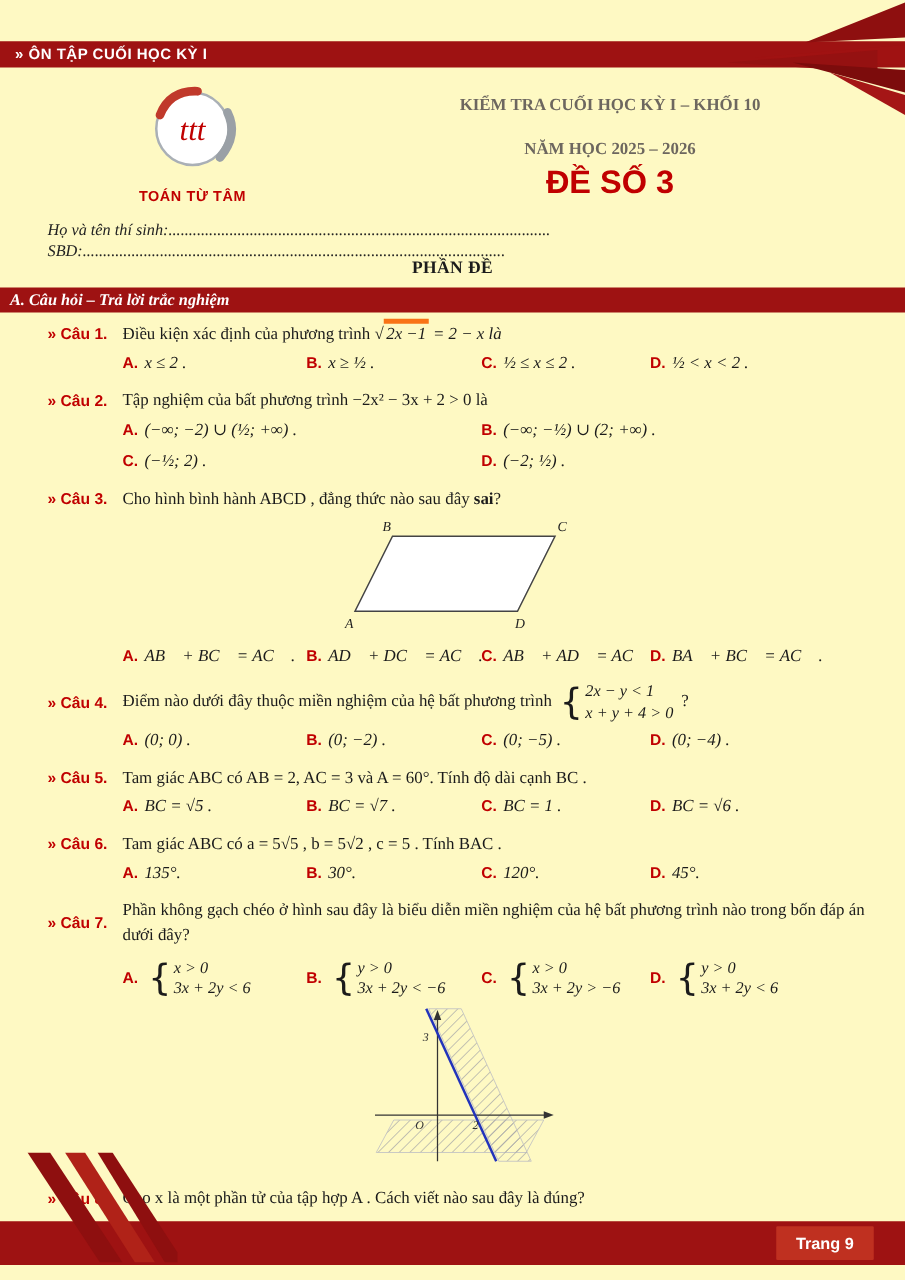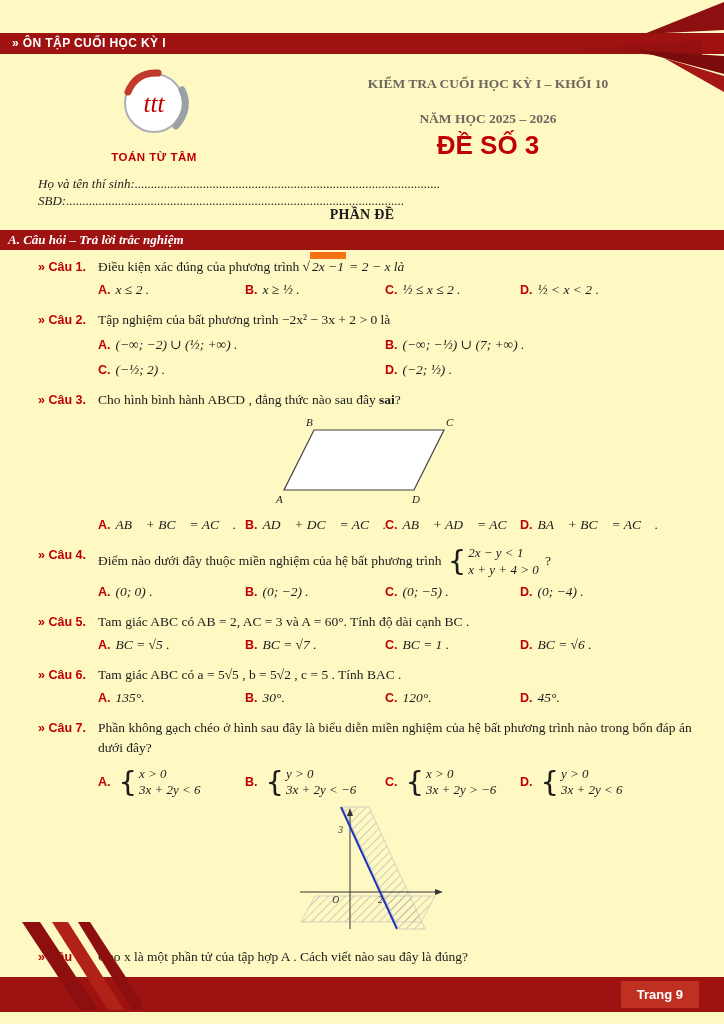--- a/index.html
+++ b/index.html
@@ -20,33 +20,33 @@
         font-family:"Liberation Sans","DejaVu Sans",sans-serif;}
   .duration{font-style:italic;color:#5a5a5a;font-size:13px;margin-top:3px;}
   .info-line{position:absolute;left:38px;width:645px;font-style:italic;font-size:13px;color:#222;
         overflow:hidden;white-space:nowrap;}
   .part-title{position:absolute;left:0;width:100%;text-align:center;top:207px;font-weight:bold;
         font-size:14px;letter-spacing:.3px;}
   .section-banner{position:absolute;top:230px;left:0;width:100%;height:20px;background:#9e1212;color:#fff;
         font-style:italic;font-weight:bold;font-size:13px;line-height:20px;padding-left:8px;box-sizing:border-box;}
   .content{position:absolute;top:257px;left:38px;right:28px;}
   .q{margin-bottom:12px;}
-  .q-head{display:flex;align-items:flex-start;font-size:13.5px;line-height:1.5;}
+  .q-head{display:flex;align-items:center;font-size:13.5px;line-height:1.5;}
   .q-label{flex:0 0 60px;color:#c00000;font-weight:bold;font-size:12.5px;padding-top:1px;
         font-family:"Liberation Sans","DejaVu Sans",sans-serif;}
   .q-text{flex:1;}
   .opts{display:grid;margin-left:60px;margin-top:5px;font-size:13.5px;}
   .c4{grid-template-columns:147px 140px 135px 1fr;}
   .c2{grid-template-columns:287px 1fr;row-gap:9px;}
   .opt{white-space:nowrap;}
   .opt-l{color:#c00000;font-weight:bold;font-size:12.5px;margin-right:5px;
         font-family:"Liberation Sans","DejaVu Sans",sans-serif;}
   .math{font-style:italic;}
   .sqrt{white-space:nowrap;}
-  .rad{border-top:7px solid #f97316;padding:0 2px;}
+  .rad{border-top:4px solid #f97316;padding:0 2px;}
   .system{display:inline-flex;align-items:center;vertical-align:middle;margin:0 3px;}
   .sys-brace{font-size:29px;font-weight:400;line-height:1;margin-right:2px;color:#1b1b1b;
         font-family:"DejaVu Sans",sans-serif;}
   .sys-lines{display:inline-flex;flex-direction:column;line-height:1.3;font-size:13px;font-style:italic;}
   .figure{text-align:center;margin:6px 0 4px 0;}
   .fig-label{font-style:italic;font-size:11px;fill:#222;}
   .axis-label{font-style:italic;font-size:9.5px;fill:#333;}
   .footer{position:absolute;left:0;top:977px;width:100%;height:35px;background:#9e1212;z-index:1;}
   .footer-brand{position:absolute;left:160px;top:0;line-height:35px;color:#fff;font-weight:bold;font-size:13px;
         font-family:"Liberation Sans","DejaVu Sans",sans-serif;}
@@ -95,41 +95,41 @@
   <div class="section-banner">
     <span>A. Câu hỏi – Trả lời trắc nghiệm</span>
   </div>
 
   <div class="content">
 
     <div class="q">
       <div class="q-head">
         <span class="q-label">» Câu 1.</span>
         <span class="q-text">
-          <span>Điều kiện xác đúng của phương trình</span>
+          <span>Điều kiện xác định của phương trình</span>
           <span class="sqrt">√<span class="rad math">2x −1</span></span>
           <span class="math">= 2 − x  là</span>
         </span>
       </div>
       <div class="opts c4">
         <span class="opt"><span class="opt-l">A.</span><span class="math">x ≤ 2 .</span></span>
         <span class="opt"><span class="opt-l">B.</span><span class="math">x ≥ ½ .</span></span>
         <span class="opt"><span class="opt-l">C.</span><span class="math">½ ≤ x ≤ 2 .</span></span>
         <span class="opt"><span class="opt-l">D.</span><span class="math">½ &lt; x &lt; 2 .</span></span>
       </div>
     </div>
 
     <div class="q">
       <div class="q-head">
         <span class="q-label">» Câu 2.</span>
         <span class="q-text">Tập nghiệm của bất phương trình  −2x² − 3x + 2 &gt; 0  là</span>
       </div>
       <div class="opts c2">
         <span class="opt"><span class="opt-l">A.</span><span class="math">(−∞; −2) ∪ (½; +∞) .</span></span>
-        <span class="opt"><span class="opt-l">B.</span><span class="math">(−∞; −½) ∪ (7; +∞) .</span></span>
+        <span class="opt"><span class="opt-l">B.</span><span class="math">(−∞; −½) ∪ (2; +∞) .</span></span>
         <span class="opt"><span class="opt-l">C.</span><span class="math">(−½; 2) .</span></span>
         <span class="opt"><span class="opt-l">D.</span><span class="math">(−2; ½) .</span></span>
       </div>
     </div>
 
     <div class="q">
       <div class="q-head">
         <span class="q-label">» Câu 3.</span>
         <span class="q-text">
           <span>Cho hình bình hành ABCD , đẳng thức nào sau đây</span>

